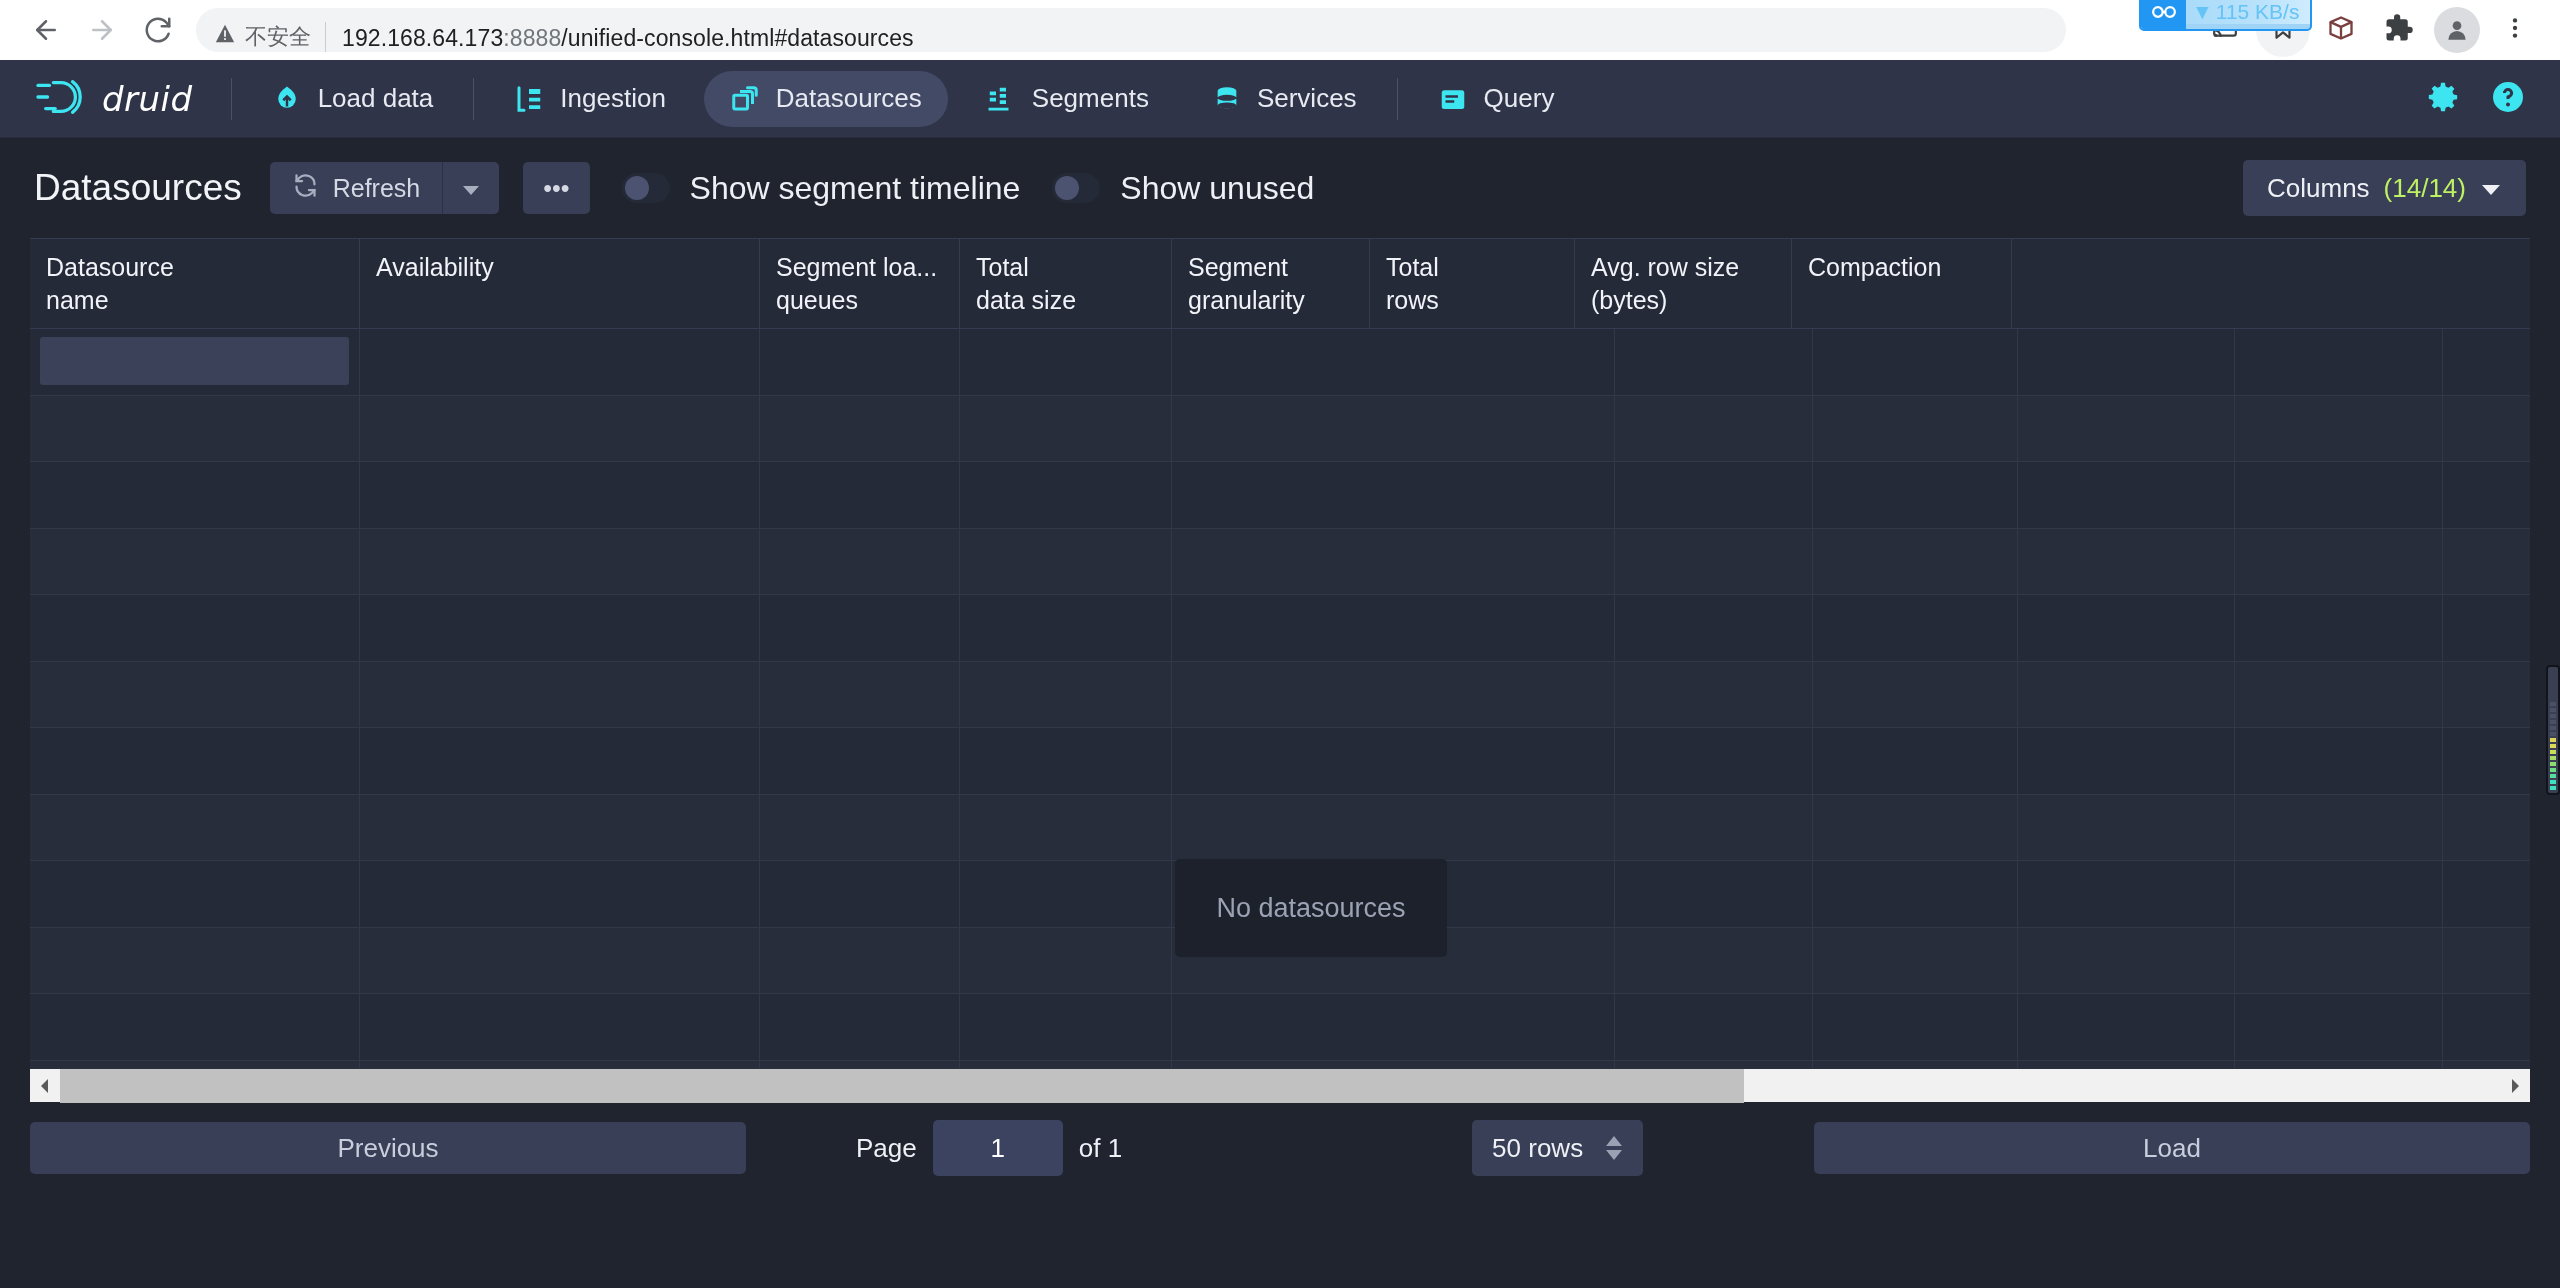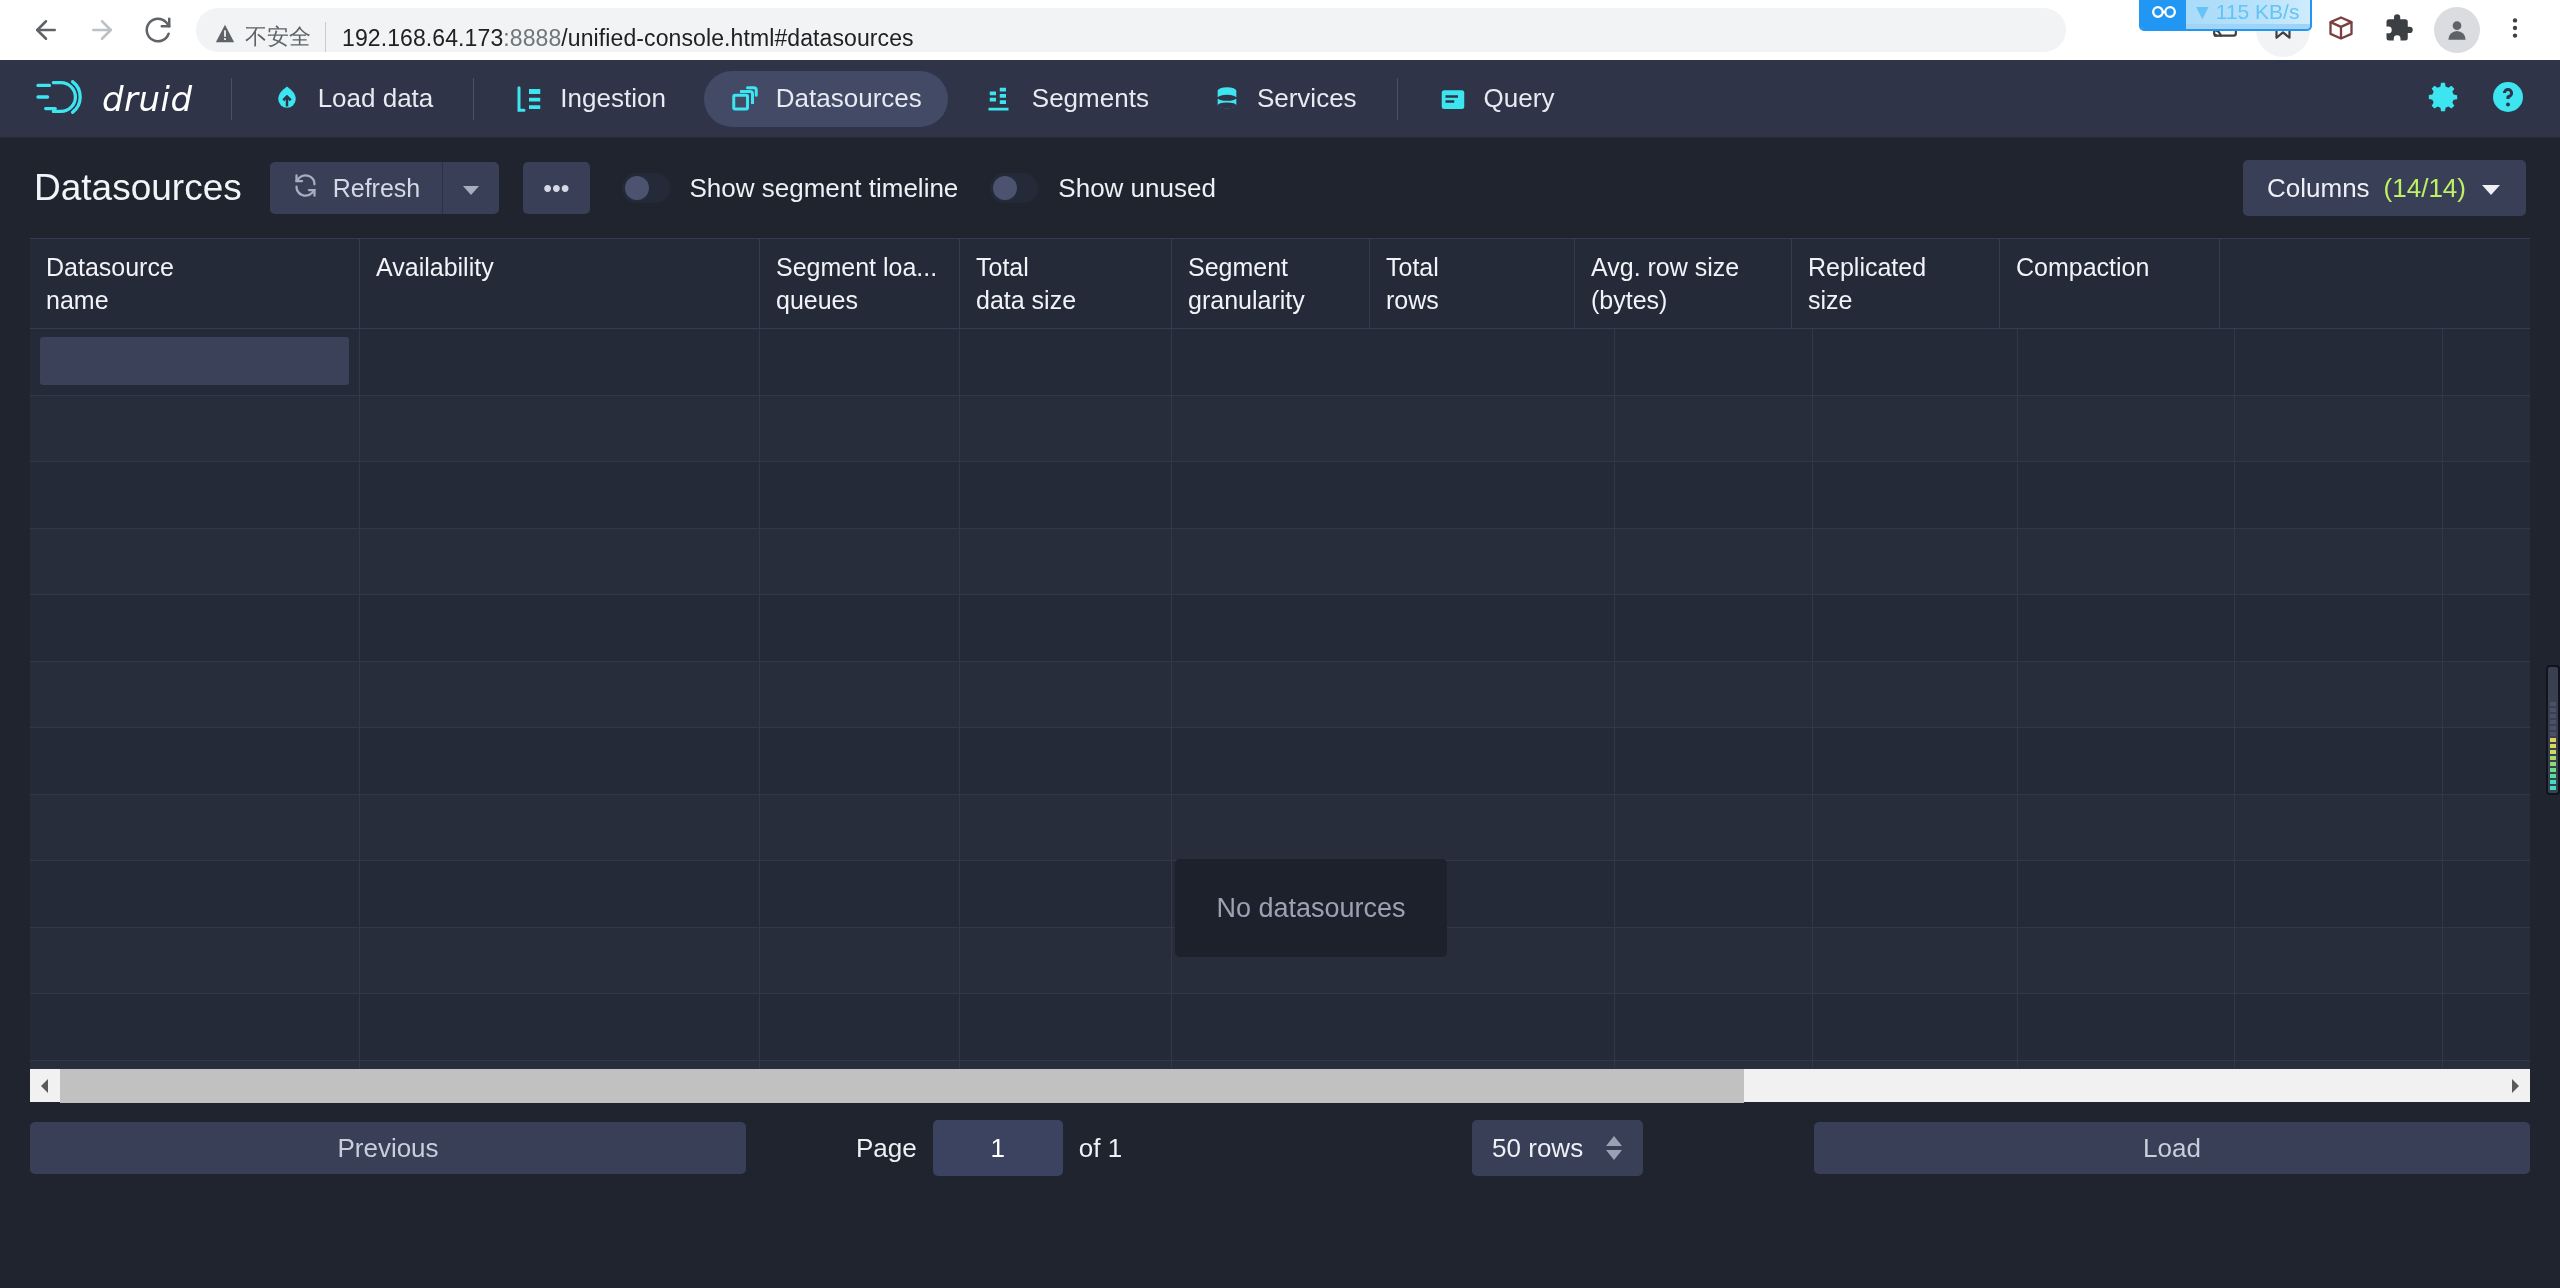--- a/index.html
+++ b/index.html
@@ -193,21 +193,21 @@
     flex: 0 0 auto;
   }
   .toggle::after {
     content: "";
     position: absolute;
     left: 3px; top: 3px;
     width: 24px; height: 24px;
     border-radius: 50%;
     background: #4c5370;
   }
-  .toggle-label { color: #eef0f5; font-size: 26px; }
+  .toggle-label { color: #eef0f5; font-size: 32px; }
 
   .columns-btn {
     margin-left: auto;
     background: #383f57;
     border-radius: 5px;
     height: 56px;
     display: flex; align-items: center; gap: 14px;
     padding: 0 24px;
     color: #eef0f5;
     font-size: 26px;
@@ -633,24 +633,20 @@
         <div>granularity</div>
       </div>
       <div class="th" style="width: 205px;">
         <div>Total</div>
         <div>rows</div>
       </div>
       <div class="th" style="width: 217px;">
         <div>Avg. row size</div>
         <div>(bytes)</div>
       </div>
-      <div class="th" style="width: 208px;">
-        <div>Replicated</div>
-        <div>size</div>
-      </div>
       <div class="th" style="width: 220px;">
         <div>Compaction</div>
       </div>
     </div>
   <div class="tbody" id="tbody">
       <div class="trow">
         <div class="td" style="width: 330px;">
           <div class="filter-cell"></div>
         </div>
         <div class="td" style="width: 400px;"></div>

